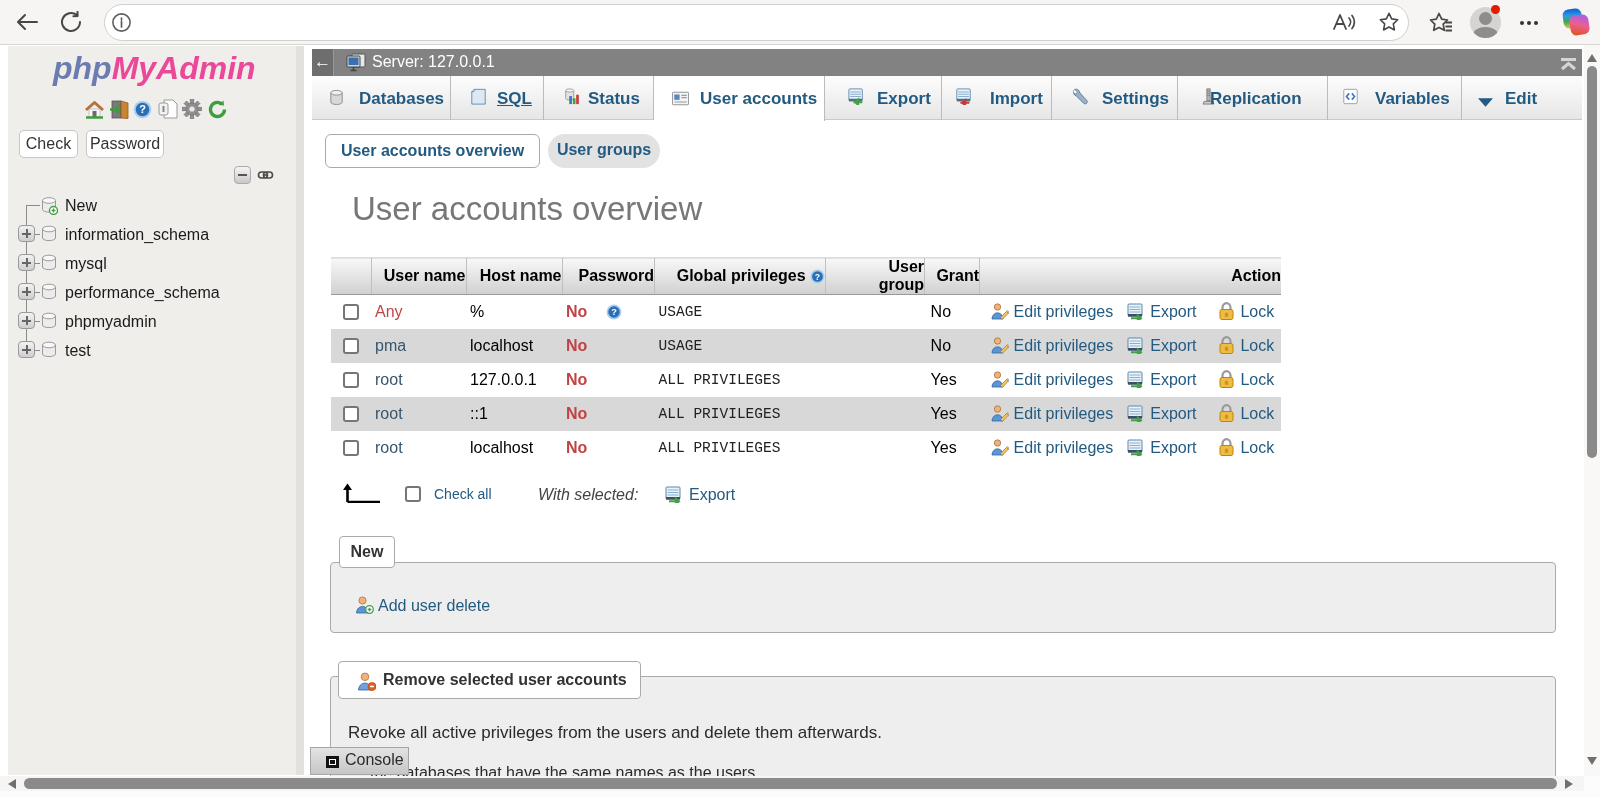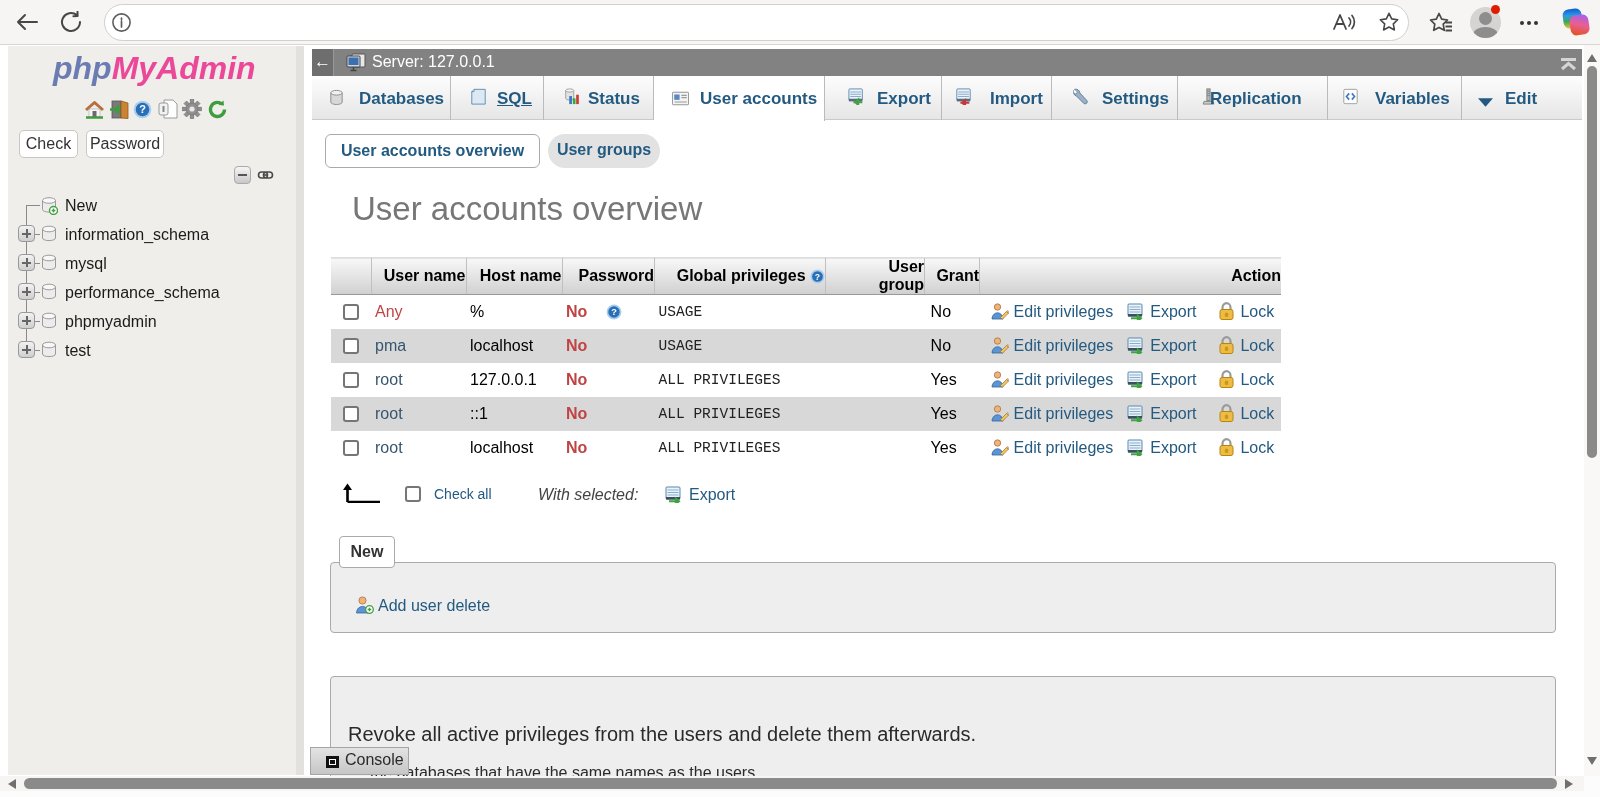--- a/index.html
+++ b/index.html
@@ -530,21 +530,30 @@
   <div id="adduser">
     <svg style="position:absolute;left:43px;top:550px" width="19" height="18" viewBox="0 0 19 18">
       <circle cx="7.5" cy="4.5" r="3.6" fill="#efb27c" stroke="#a8763d" stroke-width="0.8"></circle>
       <path d="M1.5 17 a6 6.6 0 0 1 12 0 Z" fill="#5b95d5" stroke="#33659c" stroke-width="0.8"></path>
       <circle cx="14.5" cy="13.5" r="3.8" fill="#fff" stroke="#44a044" stroke-width="1.3"></circle>
       <path d="M14.5 11.7 v3.6 M12.7 13.5 h3.6" stroke="#44a044" stroke-width="1.3"></path>
     </svg>
     <a class="pl" style="position:absolute;left:66px;top:551px;font-size:16px;">Add user delete</a>
   </div>
   <div class="fs" style="top:630px;height:145px;"></div>
-  <div style="position:absolute;left:36px;top:677px;font-size:20px;color:#2a2a2a;">Revoke all active privileges from the users and delete them afterwards.</div>
+  <div class="legend" id="removeleg" style="left:26px;top:615px;width:303px;height:38px;line-height:36px;">
+    <svg style="position:absolute;left:18px;top:10px" width="19" height="19" viewBox="0 0 19 19">
+      <circle cx="8" cy="4.8" r="3.8" fill="#efb27c" stroke="#a8763d" stroke-width="0.8"></circle>
+      <path d="M1.5 18 a6.5 7 0 0 1 13 0 Z" fill="#6aa3dd" stroke="#33659c" stroke-width="0.8"></path>
+      <circle cx="15" cy="14.5" r="4" fill="#e2641f" stroke="#b54a10" stroke-width="0.8"></circle>
+      <path d="M13 14.5 h4" stroke="#fff" stroke-width="1.5"></path>
+    </svg>
+    <span style="position:absolute;left:44px;">Remove selected user accounts</span>
+  </div>
+  <div style="position:absolute;left:36px;top:677px;font-size:17px;color:#2a2a2a;">Revoke all active privileges from the users and delete them afterwards.</div>
   <div style="position:absolute;left:58px;top:718px;font-size:16px;color:#2a2a2a;">the databases that have the same names as the users.</div>
 </div>
 
 <div id="console">
   <div style="position:absolute;left:15px;top:8px;width:13px;height:12px;background:#111;"></div>
   <div style="position:absolute;left:18px;top:11px;width:7px;height:6px;border:1px solid #fff;"></div>
   <span style="position:absolute;left:34px;top:3px;">Console</span>
 </div>
 <div id="vsb"></div>
 <div id="vthumb"></div>

